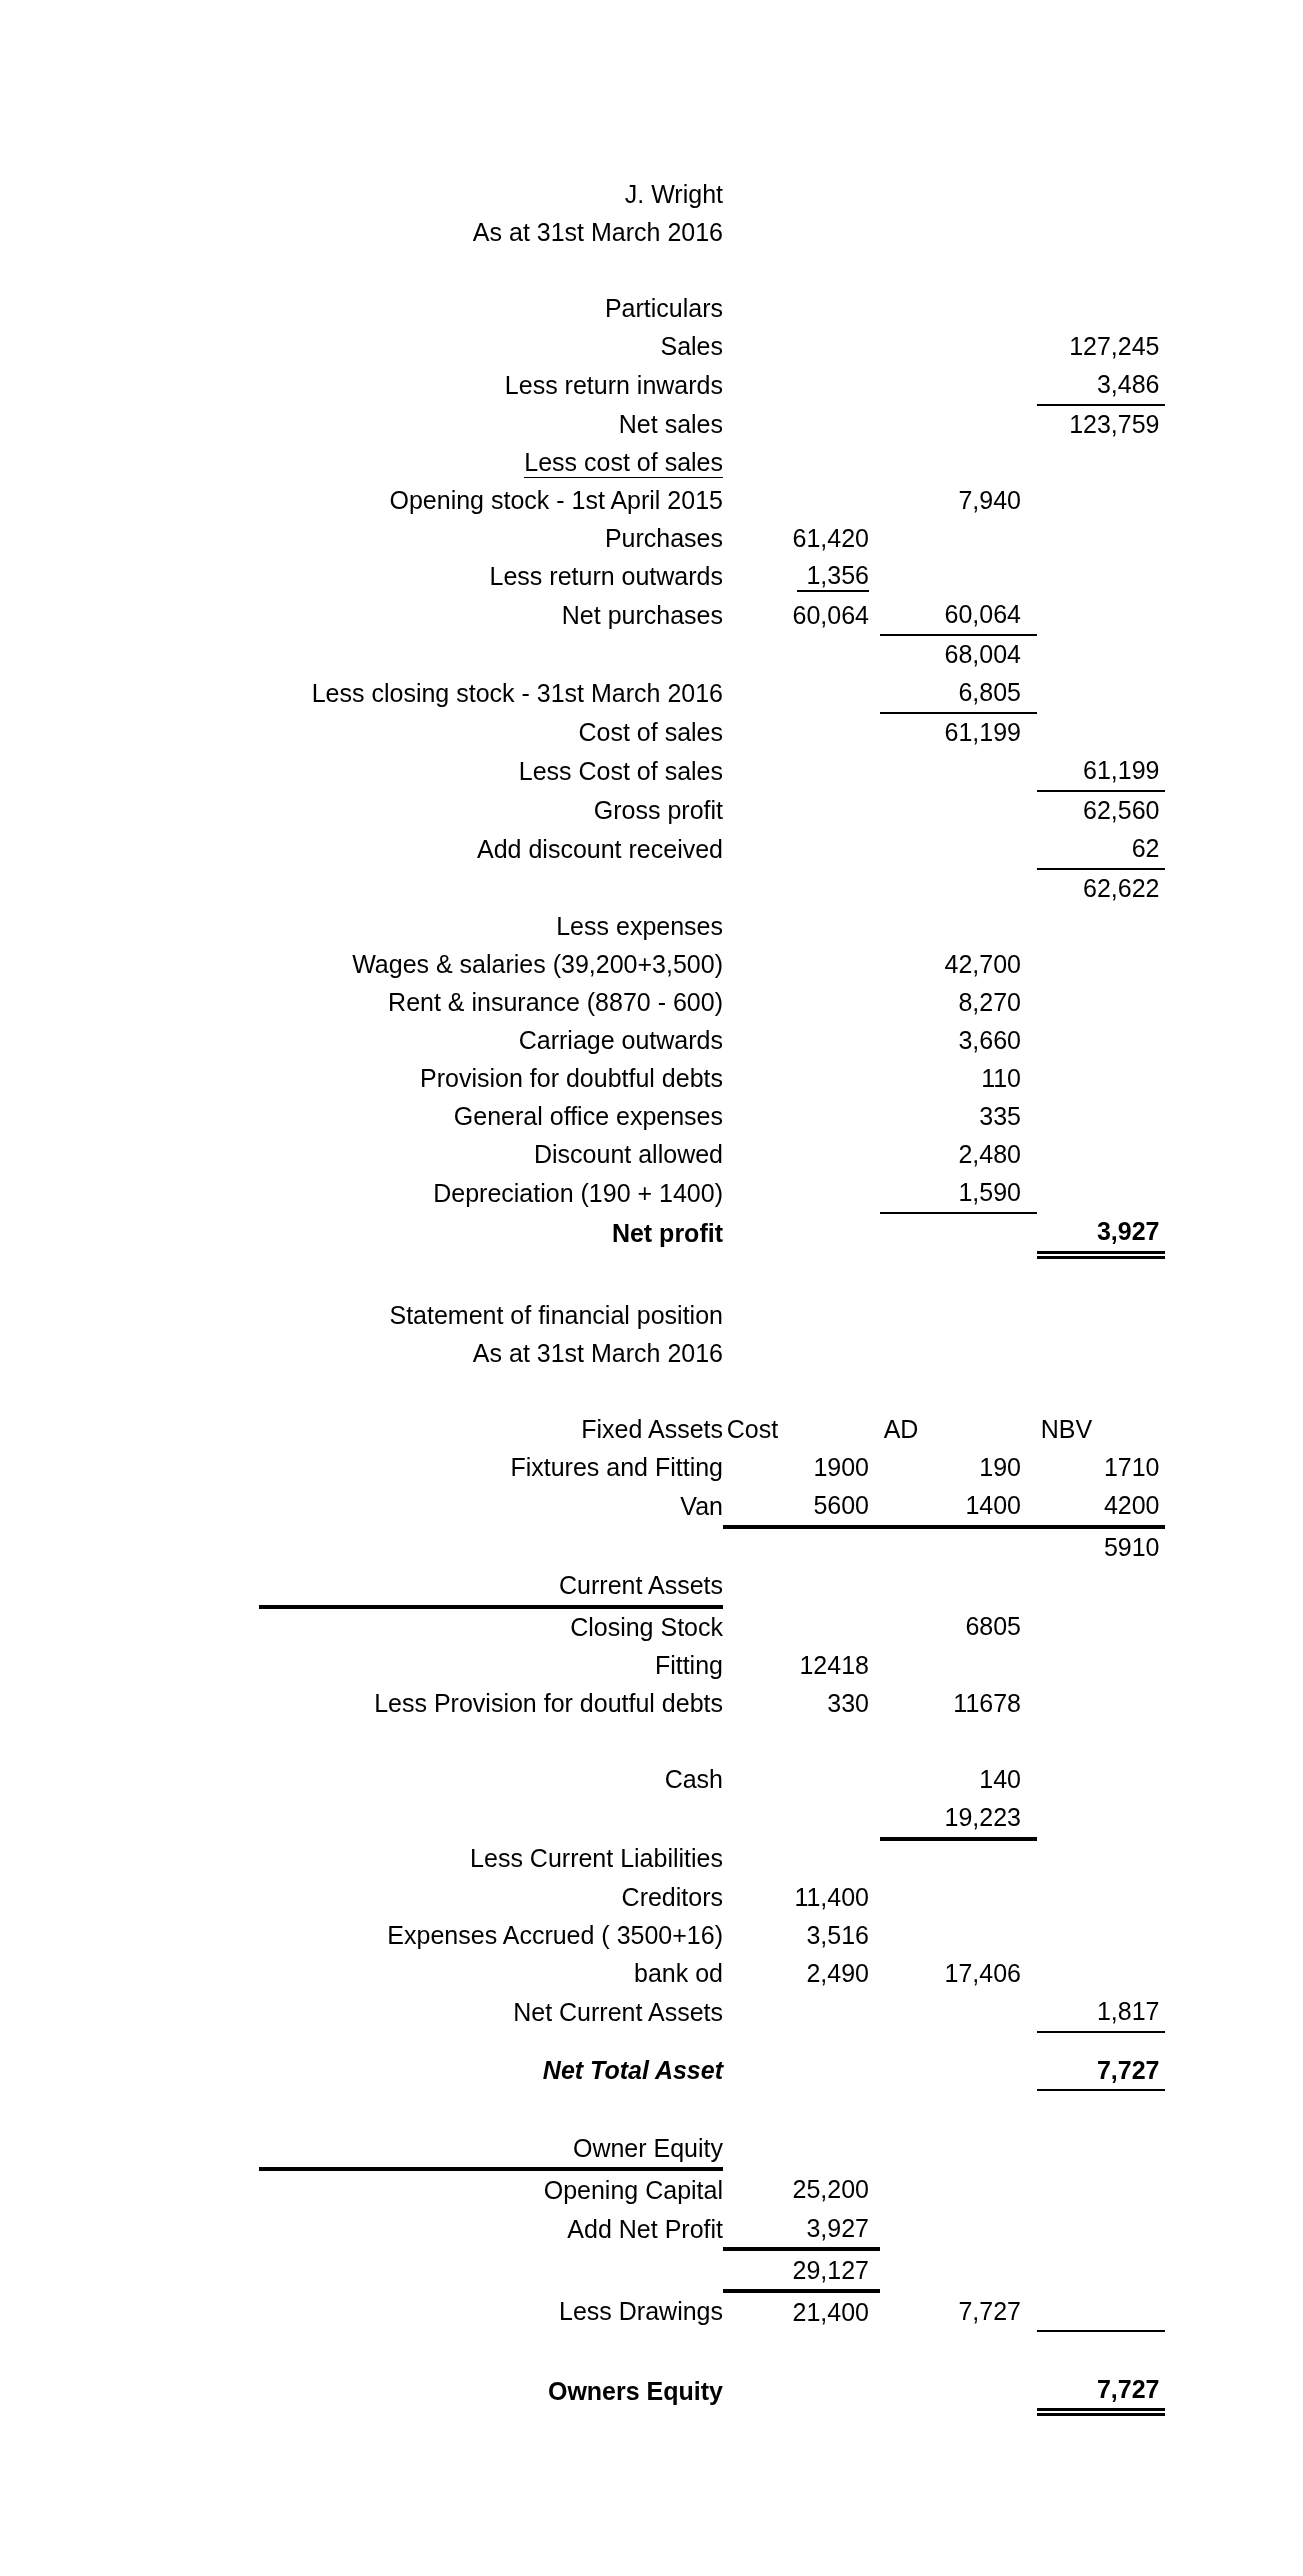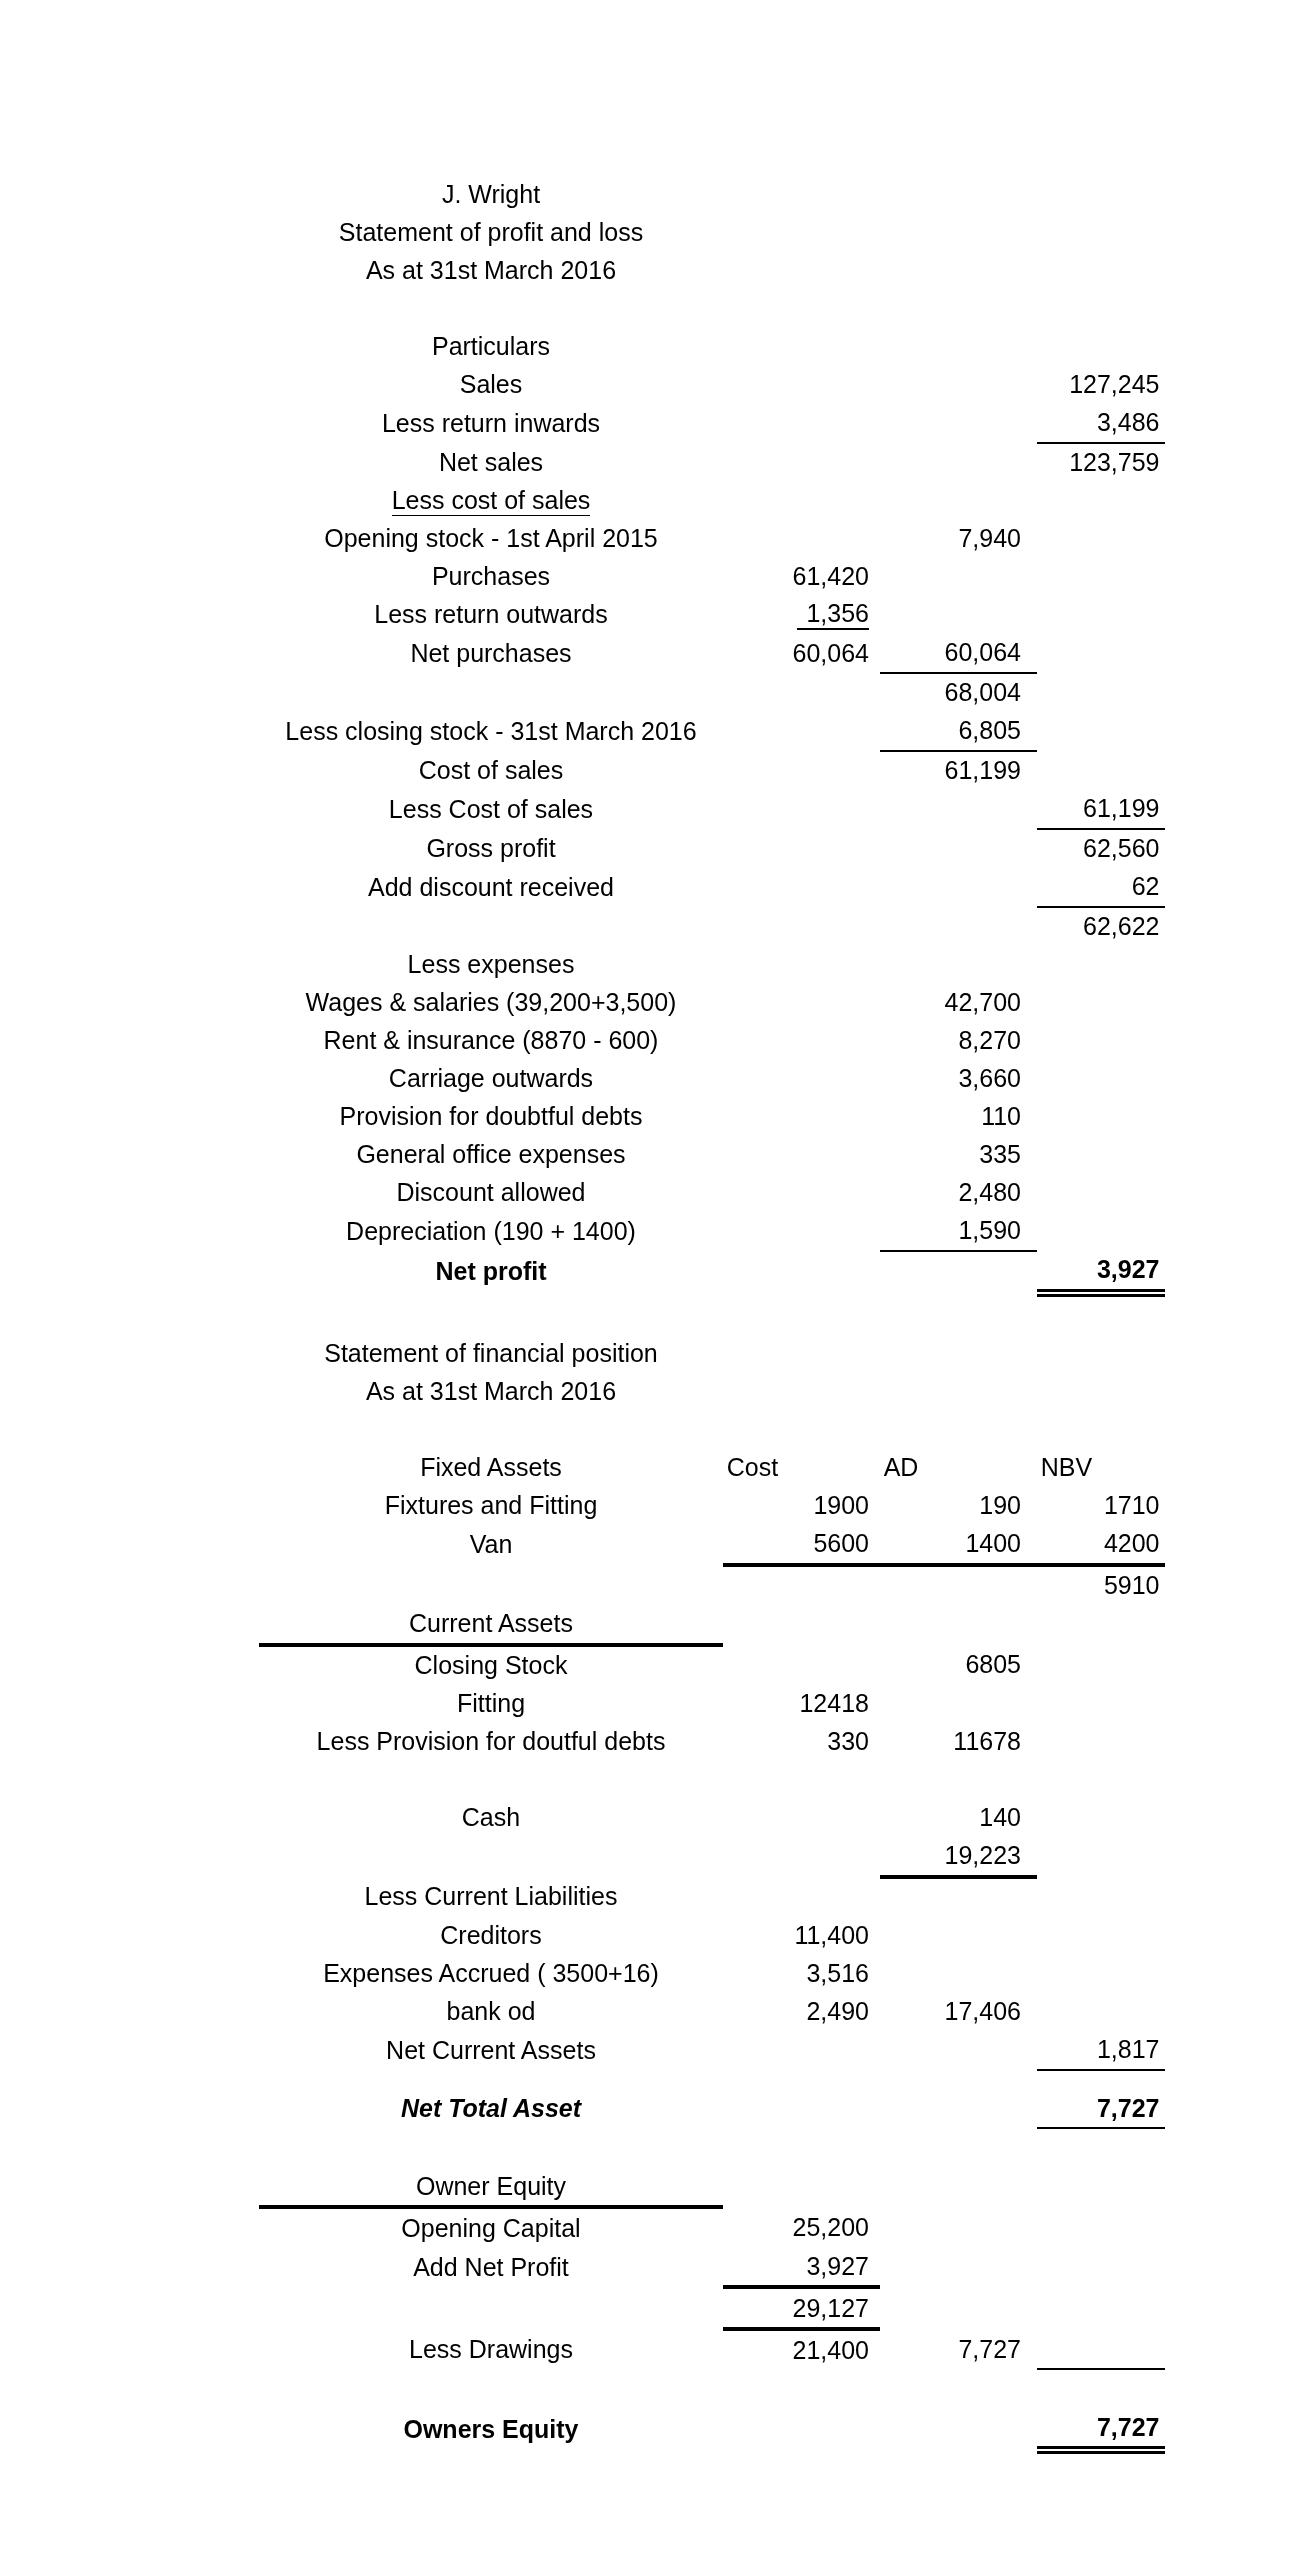--- a/index.html
+++ b/index.html
@@ -25,21 +25,21 @@
   td {
     height: 38px;
     padding: 0;
     font-size: 25px;
     line-height: 1.1;
     color: #000;
     vertical-align: middle;
     white-space: nowrap;
     overflow: visible;
   }
-  .col-a { text-align: center; }
+  .col-a { text-align: right; }
   .col-b, .col-c, .col-d { text-align: right; }
   .col-b { padding-right: 11px; }
   .col-c { padding-right: 16px; }
   .col-d { padding-right: 5.5px; }
   td.align-left { text-align: left; padding-left: 3.7px; }
   .bold { font-weight: 700; }
   .italic { font-style: italic; }
   .ul-thin   { border-bottom: 2.5px solid #000; }
   .ul-thick  { border-bottom: 4.3px solid #000; }
   .ul-double { border-bottom: 8px double #000; }
@@ -68,26 +68,20 @@
     <col style="width:128px">
   </colgroup>
   <tbody>
       <tr>
         <td class="col-a"><span>J. Wright</span></td>
         <td class="col-b"></td>
         <td class="col-c"></td>
         <td class="col-d"></td>
       </tr>
       <tr>
-        <td class="col-a"><span>Statement of profit and loss</span></td>
-        <td class="col-b"></td>
-        <td class="col-c"></td>
-        <td class="col-d"></td>
-      </tr>
-      <tr>
         <td class="col-a"><span>As at 31st March 2016</span></td>
         <td class="col-b"></td>
         <td class="col-c"></td>
         <td class="col-d"></td>
       </tr>
       <tr class="blank">
         <td colspan="4"></td>
       </tr>
       <tr>
         <td class="col-a"><span>Particulars</span></td>

